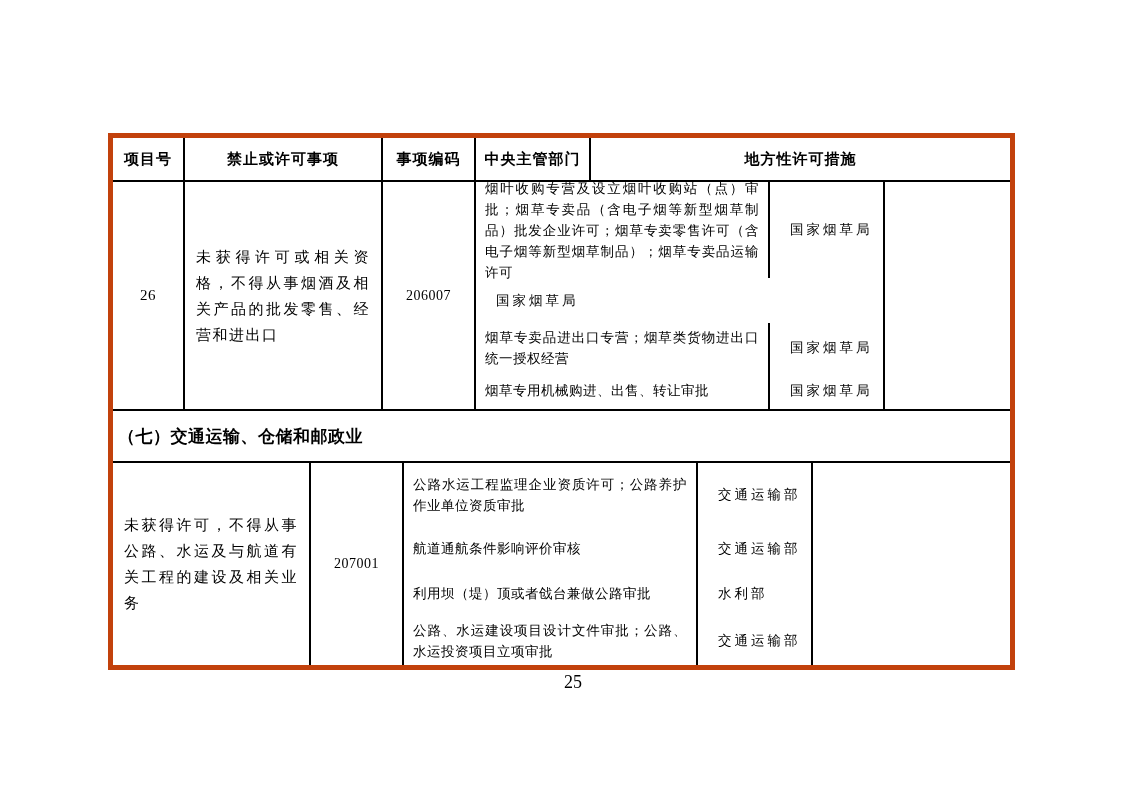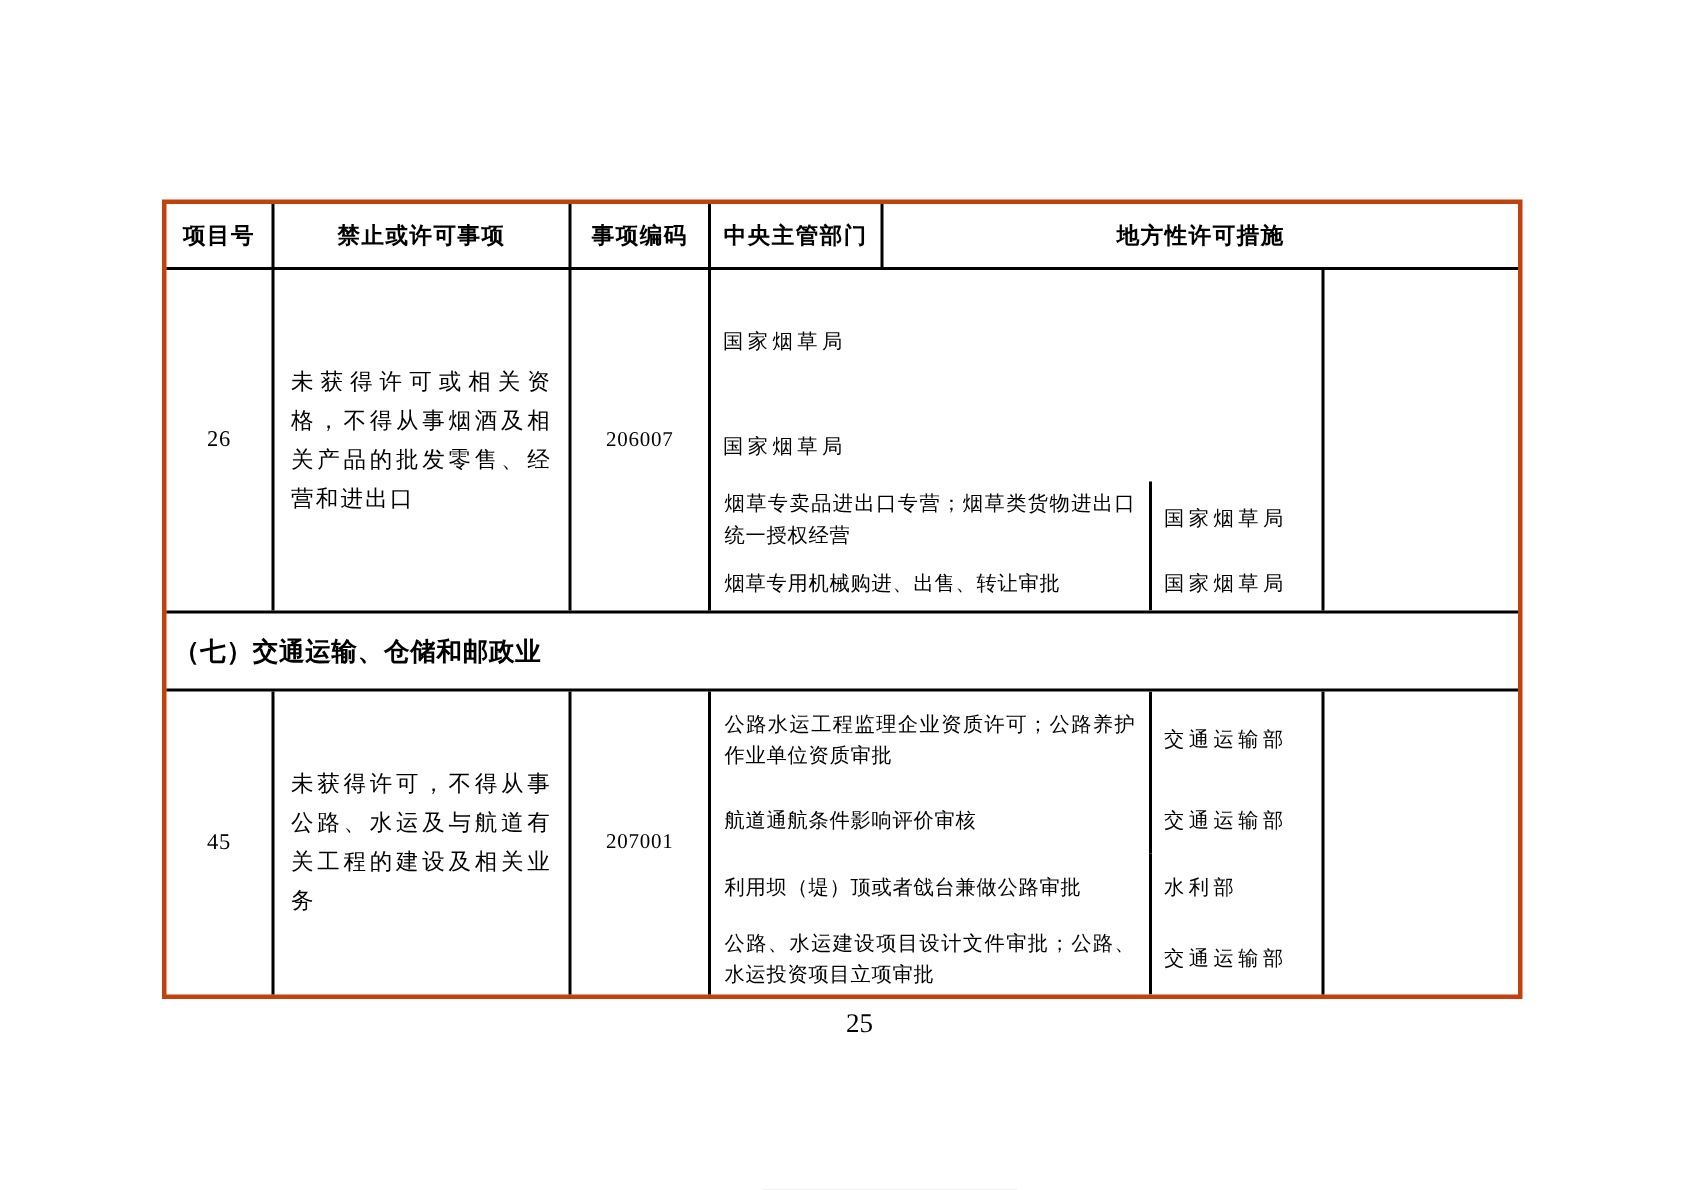--- a/index.html
+++ b/index.html
@@ -11,21 +11,21 @@
     background: #ffffff;
     font-family: "Liberation Serif", "DejaVu Serif", serif;
     color: #000000;
     overflow: hidden;
   }
   .tbl {
     position: absolute;
     left: 108px;
     top: 133px;
     width: 907px;
-    border: 3px solid #c2410c;
+    border: 5px solid #c2410c;
     display: flex;
     flex-direction: column;
   }
   .row { display: flex; width: 100%; }
   .row + .row { border-top: 2px solid #000000; }
 
   
   .row.hdr { height: 42px; }
   .cell {
     border-right: 2px solid #000000;
@@ -74,21 +74,21 @@
     padding: 2px 9px;
     font-size: 13.5px;
     line-height: 21px;
     letter-spacing: 0.5px;
     text-align: justify;
   }
   .dept {
     flex: 1;
     display: flex;
     align-items: center;
-    padding-left: 8px;
+    padding-left: 20px;
     font-size: 13.5px;
     letter-spacing: 3px;
     white-space: nowrap;
   }
   
   .item44 .sr1 { height: 96px; }
   .item44 .sr2 { height: 46px; }
   .item44 .sr3 { height: 50px; }
   .item44 .sr4 { height: 37px; }
   
@@ -132,20 +132,21 @@
       <div class="cell c1" style="width:115px">中央主管部门</div>
       <div class="cell c6">地方性许可措施</div>
     </div>
 
     <div class="row item44">
       <div class="cell c1 itemno">26</div>
       <div class="cell c2 itemdesc">未获得许可或相关资格，不得从事烟酒及相关产品的批发零售、经营和进出口</div>
       <div class="cell c3 code">206007</div>
       <div class="cell c45">
         <div class="subrow sr1">
+          <div class="measure">烟叶收购专营及设立烟叶收购站（点）审批；烟草专卖品（含电子烟等新型烟草制品）批发企业许可；烟草专卖零售许可（含电子烟等新型烟草制品）；烟草专卖品运输许可</div>
           <div class="dept">国家烟草局</div>
         </div>
         <div class="subrow sr2">
           <div class="dept">国家烟草局</div>
         </div>
         <div class="subrow sr3">
           <div class="measure">烟草专卖品进出口专营；烟草类货物进出口统一授权经营</div>
           <div class="dept">国家烟草局</div>
         </div>
         <div class="subrow sr4">
@@ -154,21 +155,20 @@
         </div>
       </div>
       <div class="cell c6"></div>
     </div>
 
     <div class="row section">
       <div class="section-title">（七）交通运输、仓储和邮政业</div>
     </div>
 
     <div class="row item45">
-      <div class="cell c1 itemno">45</div>
       <div class="cell c2 itemdesc">未获得许可，不得从事公路、水运及与航道有关工程的建设及相关业务</div>
       <div class="cell c3 code">207001</div>
       <div class="cell c45">
         <div class="subrow sr1">
           <div class="measure">公路水运工程监理企业资质许可；公路养护作业单位资质审批</div>
           <div class="dept">交通运输部</div>
         </div>
         <div class="subrow sr2">
           <div class="measure">航道通航条件影响评价审核</div>
           <div class="dept">交通运输部</div>

